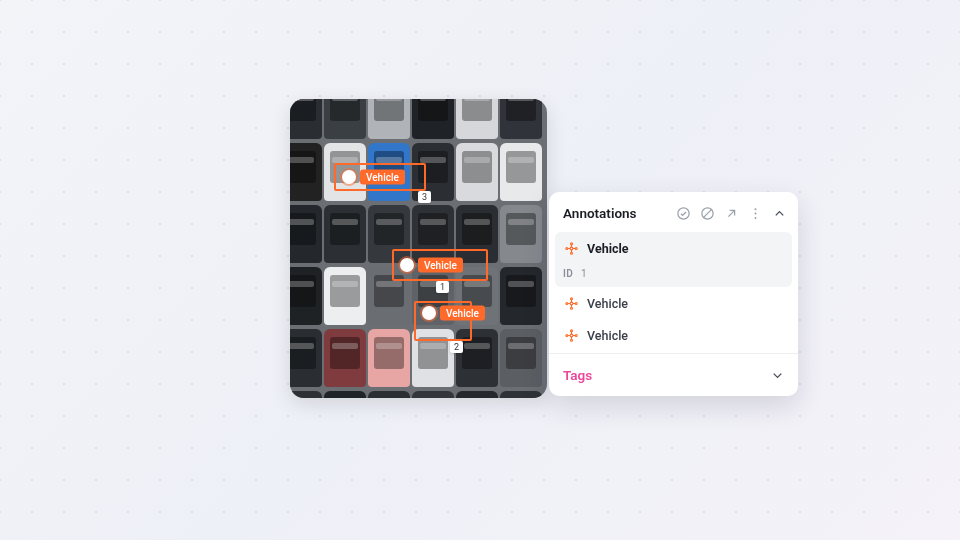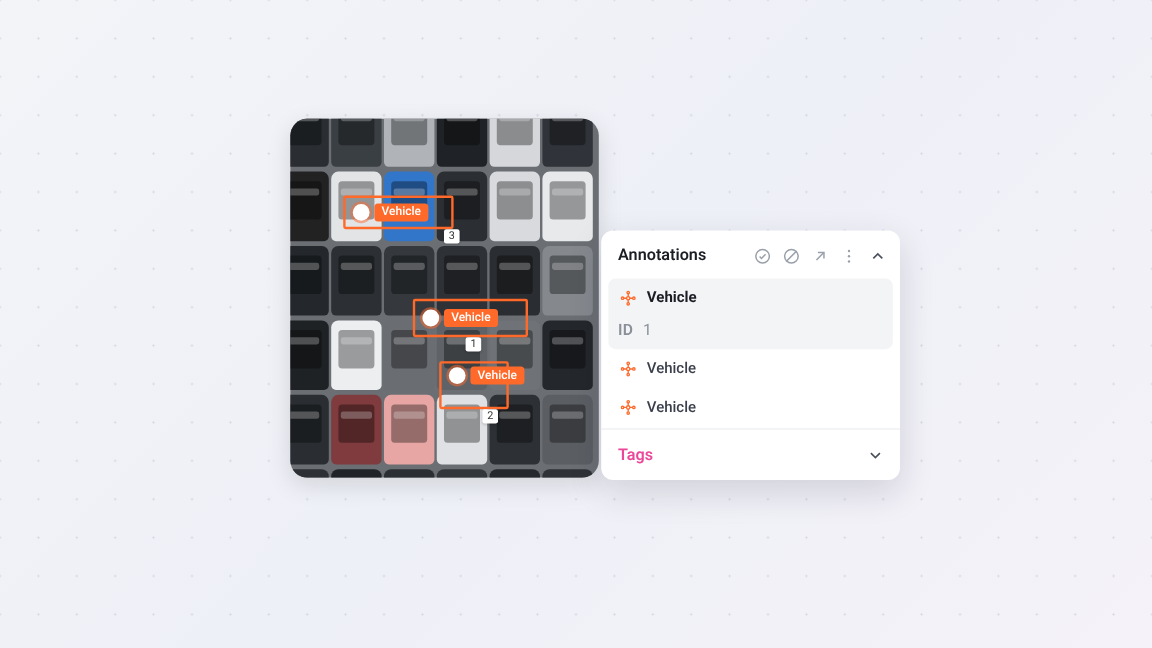--- a/index.html
+++ b/index.html
@@ -15,20 +15,21 @@
     position: absolute;
     inset: 0;
     background-image: radial-gradient(circle, #c7cad3 1px, transparent 1px);
     background-size: 32px 32px;
     background-position: 16px 16px;
     opacity: 0.5;
   }
   .stage {
     position: absolute;
     inset: 0;
+    margin-left: 48px;
   }
   .image-card {
     position: absolute;
     left: 242px;
     top: 99px;
     width: 257px;
     height: 299px;
     border-radius: 14px;
     overflow: hidden;
     box-shadow: 0 6px 20px rgba(0,0,0,0.12);
@@ -146,21 +147,21 @@
     margin: 0 6px;
     padding: 8px 8px 4px 8px;
     flex-wrap: wrap;
   }
   .item.selected .primary {
     display: flex; align-items: center; gap: 8px; width: 100%;
   }
   .item.selected .idline {
     display: flex; align-items: center; gap: 8px; width: 100%;
     padding: 4px 0 4px 0;
-    font-size: 13px; color: #8a8f99;
+    font-size: 10px; color: #8a8f99;
   }
   .item.selected .idline .idlabel { font-weight: 600; letter-spacing: 0.3px; }
   .entity-icon {
     width: 16px; height: 16px;
     display: flex; align-items: center; justify-content: center;
   }
   .entity-icon svg { width: 15px; height: 15px; }
   .item .name { font-weight: 500; }
   .item.selected .name { font-weight: 700; color: #1a1d24; }
   .divider {

